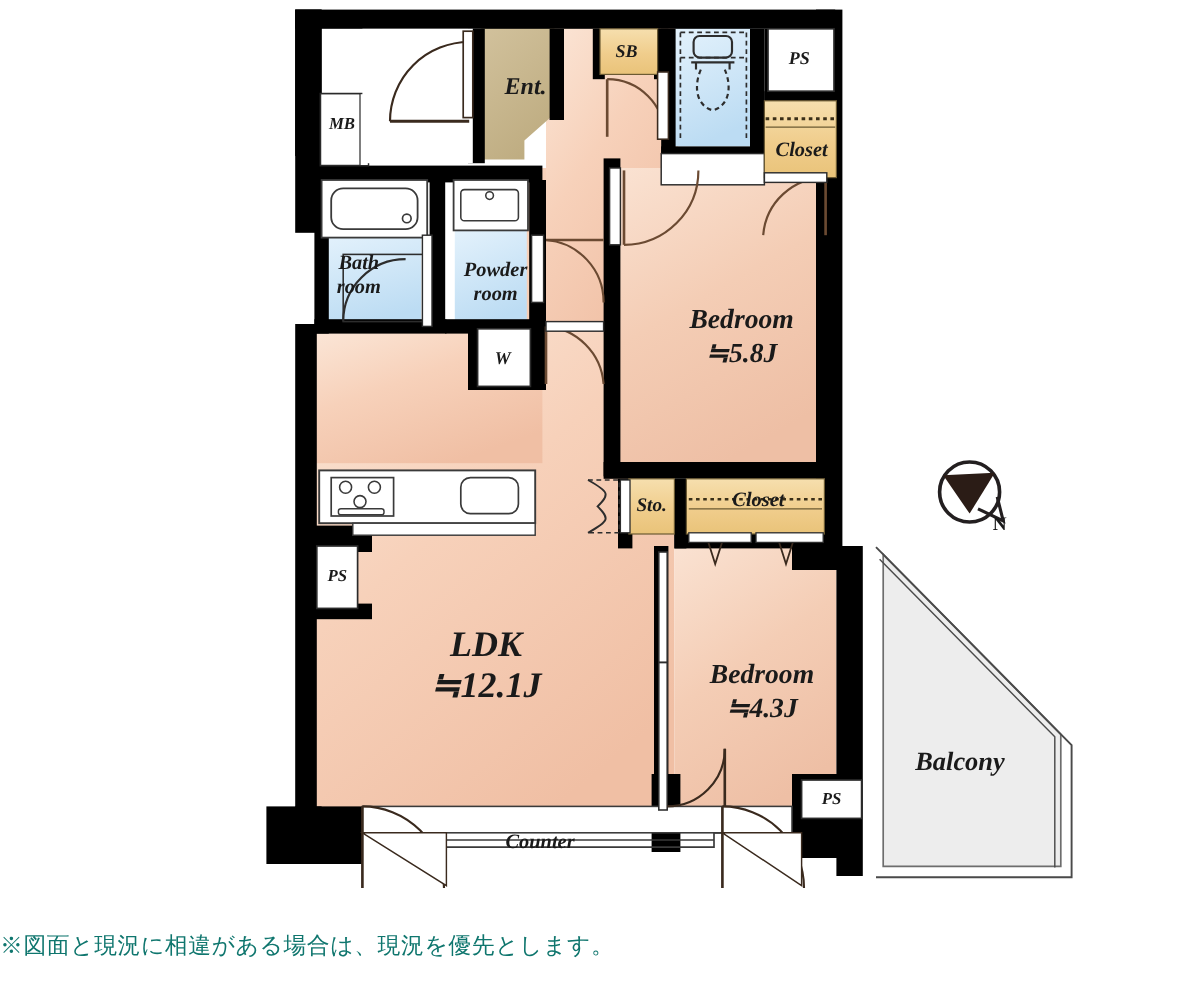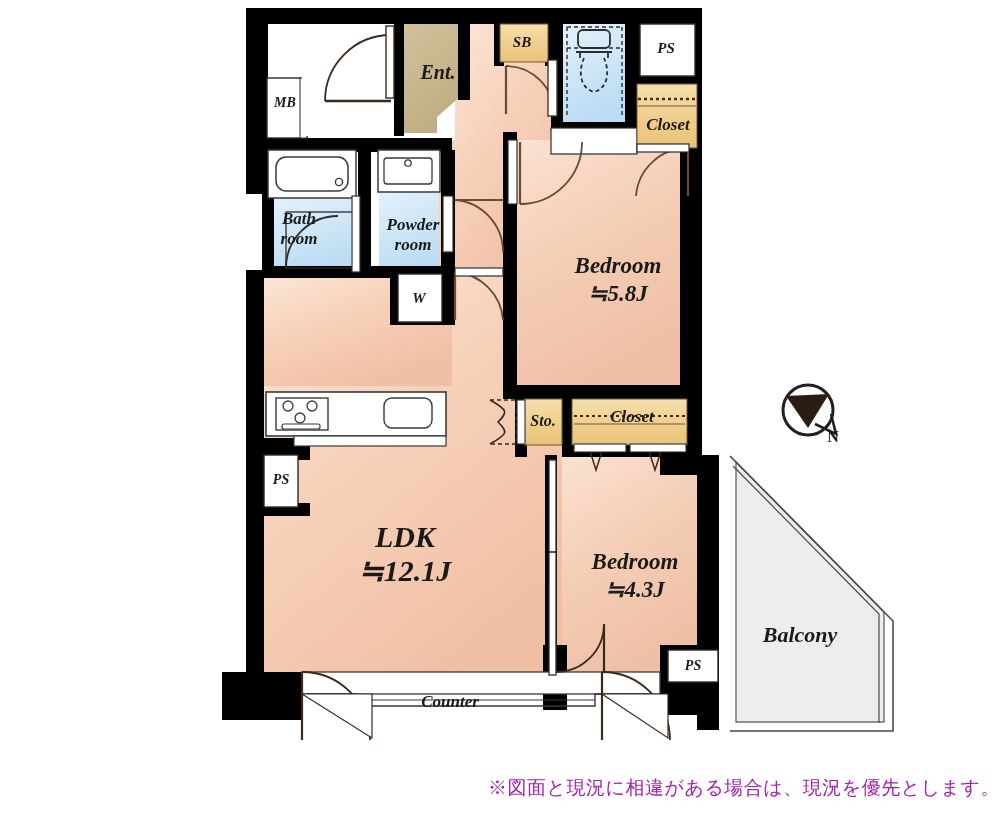--- a/index.html
+++ b/index.html
@@ -1,21 +1,21 @@
 <!DOCTYPE html>
 <html><head>
 <meta charset="utf-8">
 <style>
   html,body{margin:0;padding:0;background:#ffffff;}
   body{width:1000px;height:833px;font-family:"Liberation Serif",serif;overflow:hidden;}
   #stage{position:relative;width:1000px;height:833px;background:#fff;}
   svg{display:block;}
   .lbl{font-family:"Liberation Serif",serif;font-style:italic;font-weight:700;fill:#1a1a1a;text-anchor:middle;dominant-baseline:middle;}
-  .note{position:absolute;left:0;right:0;top:775px;text-align:right;
-        font-family:"Liberation Sans",sans-serif;font-size:19px;color:#a21caf;letter-spacing:.5px;}
+  .note{position:absolute;left:0;right:0;top:775px;text-align:left;
+        font-family:"Liberation Sans",sans-serif;font-size:19px;color:#0f766e;letter-spacing:.5px;}
 </style>
 </head>
 <body>
 
 <div id="stage">
 
 <svg width="1000" height="833" viewBox="0 0 1000 833">
   <defs>
     <linearGradient id="gFloor" x1="0" y1="0" x2="0.6" y2="1">
       <stop offset="0%" stop-color="#fbe6d7"></stop>

